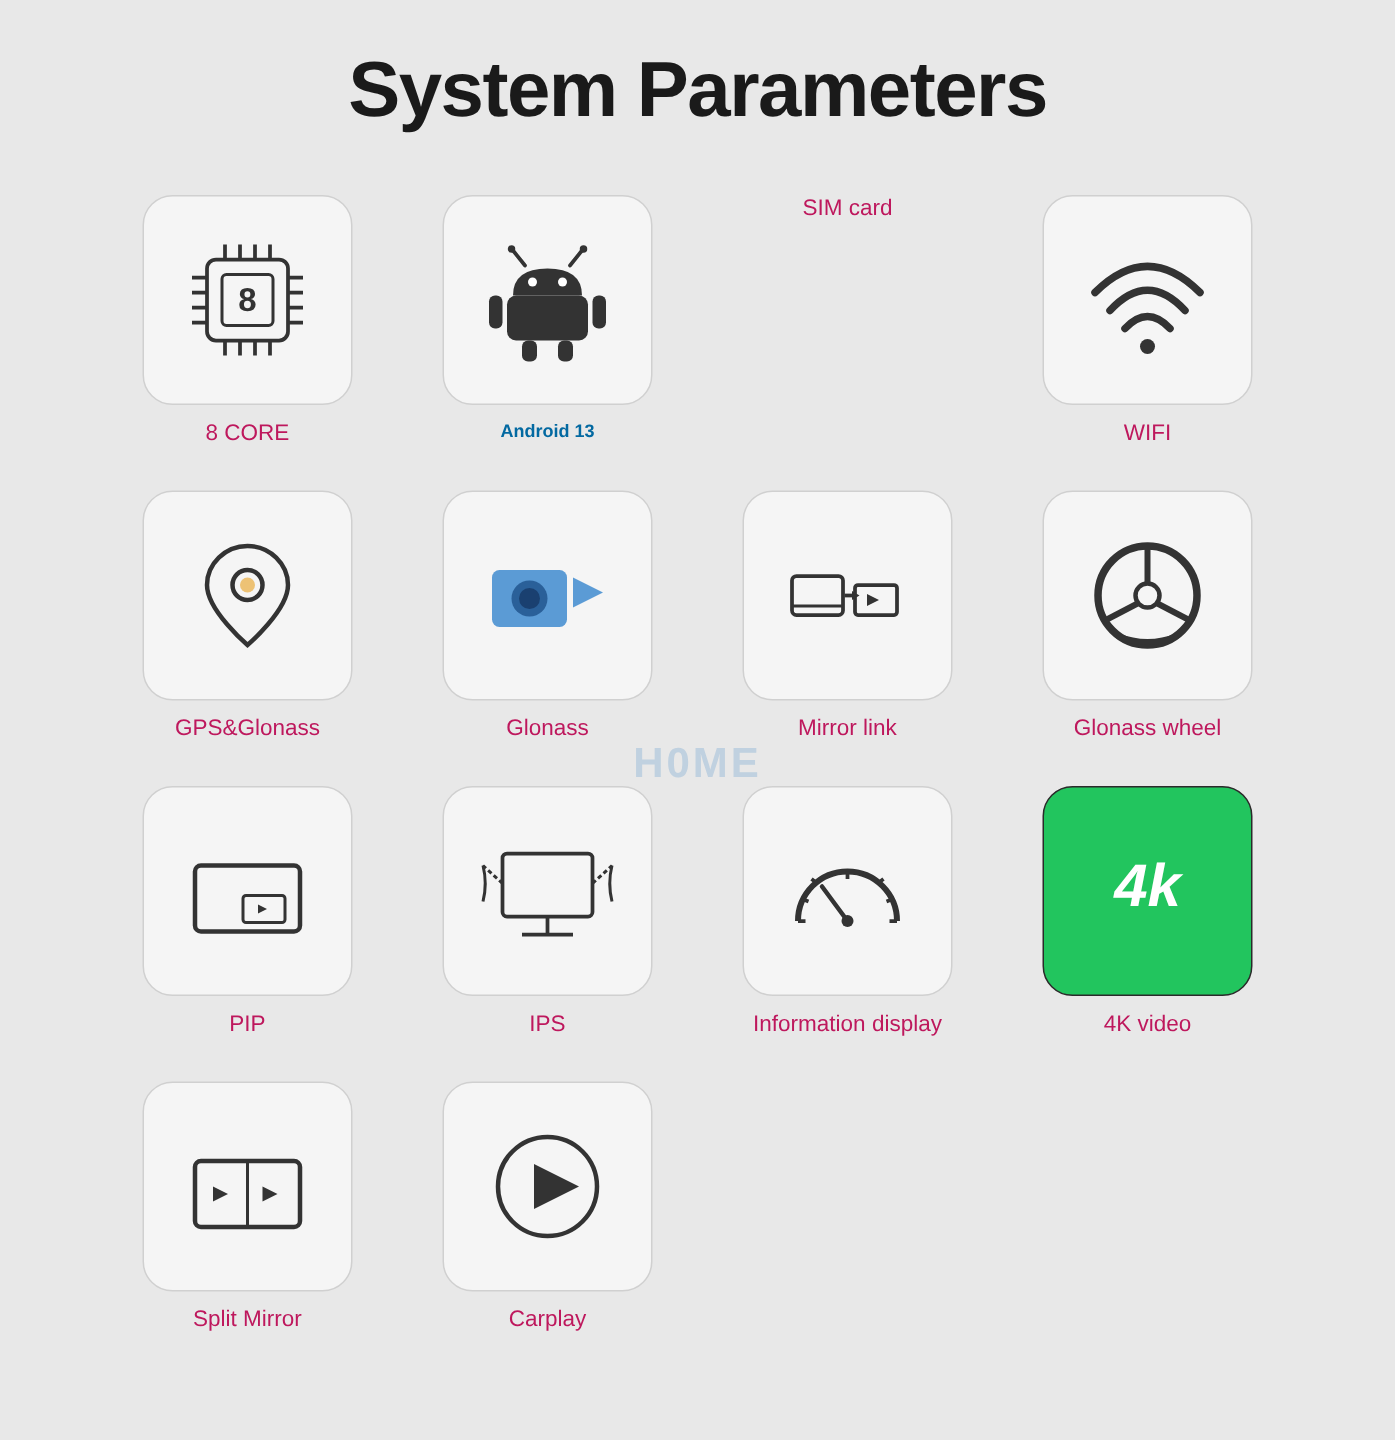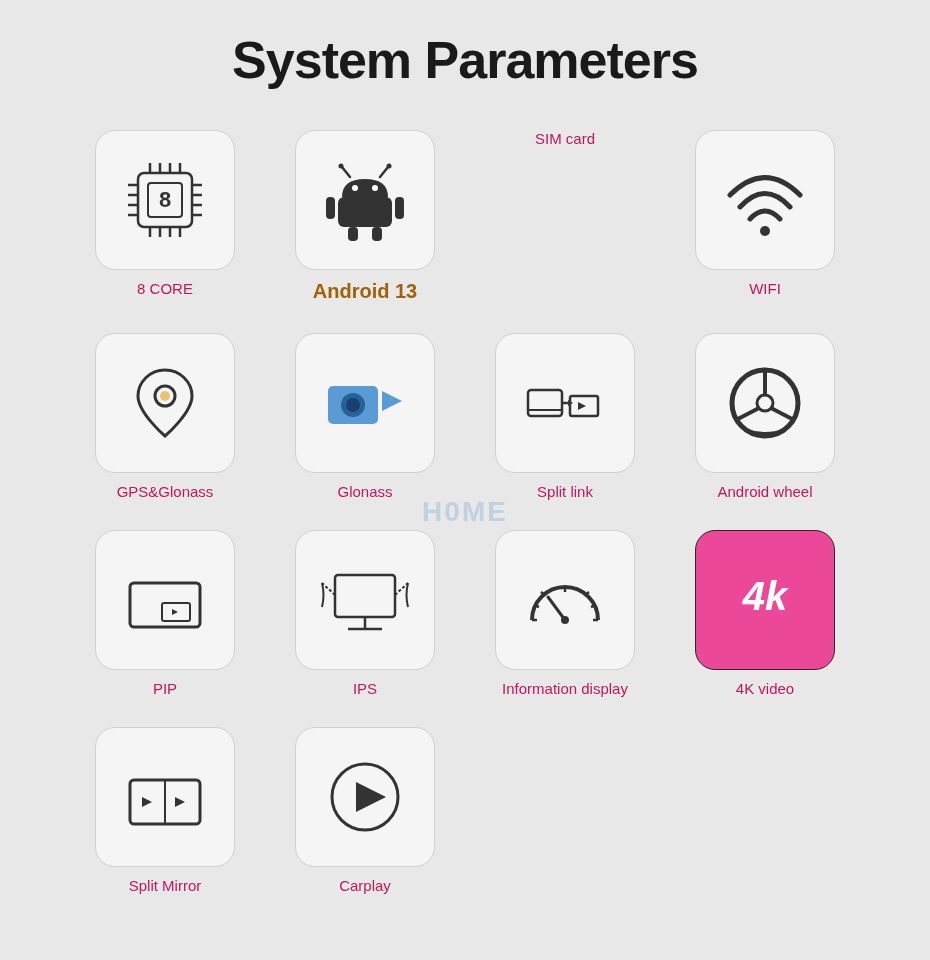--- a/index.html
+++ b/index.html
@@ -55,22 +55,22 @@
     }
 
     .feature-label {
       font-size: 15px;
       color: #be185d;
       text-align: center;
     }
 
     .feature-label.bold {
       font-weight: 900;
-      font-size: 20px;
-      color: #a16207;
+      font-size: 12px;
+      color: #0369a1;
     }
 
     
     .watermark {
       position: absolute;
       top: 50%;
       left: 50%;
       transform: translate(-50%, -50%);
       font-size: 28px;
       font-weight: 700;
@@ -206,39 +206,39 @@
         <line x1="8" y1="52" x2="42" y2="52" stroke="#333" stroke-width="2"></line>
 
         <rect x="50" y="38" width="28" height="20" rx="2" ry="2" fill="none" stroke="#333" stroke-width="2.5"></rect>
 
         <line x1="43" y1="45" x2="50" y2="45" stroke="#333" stroke-width="2.5"></line>
         <polygon points="48,42 53,45 48,48" fill="#333"></polygon>
 
         <polygon points="58,44 58,52 66,48" fill="#333"></polygon>
       </svg>
     </div>
-    <span class="feature-label">Split link</span>
+    <span class="feature-label">Mirror link</span>
   </div>
 
   <div class="feature-item">
     <div class="icon-box">
       <svg viewBox="0 0 90 90">
 
         <circle cx="45" cy="45" r="33" fill="none" stroke="#333" stroke-width="5"></circle>
 
         <circle cx="45" cy="45" r="8" fill="none" stroke="#333" stroke-width="3"></circle>
 
         <line x1="45" y1="37" x2="45" y2="14" stroke="#333" stroke-width="4"></line>
         <line x1="39" y1="50" x2="16" y2="62" stroke="#333" stroke-width="4"></line>
         <line x1="51" y1="50" x2="74" y2="62" stroke="#333" stroke-width="4"></line>
 
         <path d="M25 72 Q45 80 65 72" fill="none" stroke="#333" stroke-width="4"></path>
       </svg>
     </div>
-    <span class="feature-label">Android wheel</span>
+    <span class="feature-label">Glonass wheel</span>
   </div>
 
   <div class="feature-item">
     <div class="icon-box">
       <svg viewBox="0 0 90 90">
 
         <rect x="10" y="28" width="70" height="44" rx="4" ry="4" fill="none" stroke="#333" stroke-width="3"></rect>
 
         <rect x="42" y="48" width="28" height="18" rx="2" ry="2" fill="none" stroke="#333" stroke-width="2"></rect>
 
@@ -284,21 +284,21 @@
 
         <line x1="45" y1="65" x2="28" y2="42" stroke="#333" stroke-width="3" stroke-linecap="round"></line>
 
         <circle cx="45" cy="65" r="4" fill="#333"></circle>
       </svg>
     </div>
     <span class="feature-label">Information display</span>
   </div>
 
   <div class="feature-item">
-    <div class="icon-box" style="background:#ec4899; border-color:#2a2a2a;">
+    <div class="icon-box" style="background:#22c55e; border-color:#2a2a2a;">
       <svg viewBox="0 0 90 90">
         <text x="45" y="55" font-size="40" font-weight="900" text-anchor="middle" fill="white" font-style="italic">4k</text>
       </svg>
     </div>
     <span class="feature-label">4K video</span>
   </div>
 
   <div class="feature-item">
     <div class="icon-box">
       <svg viewBox="0 0 90 90">

